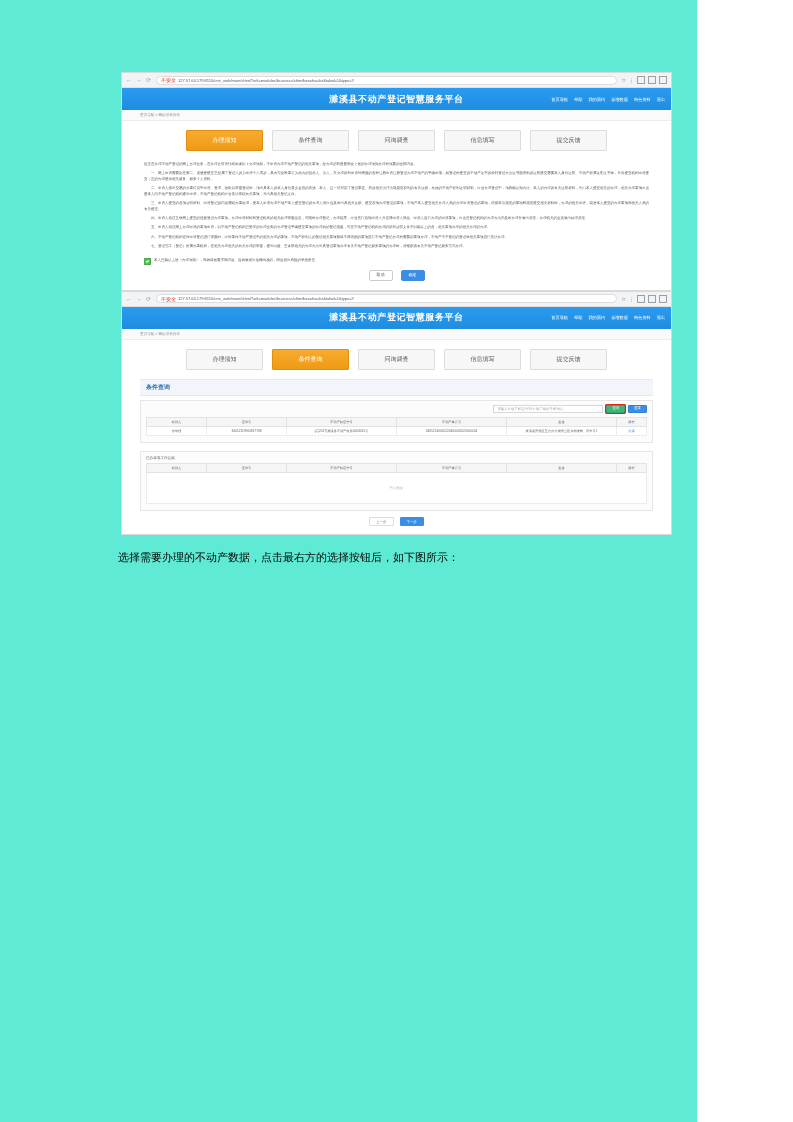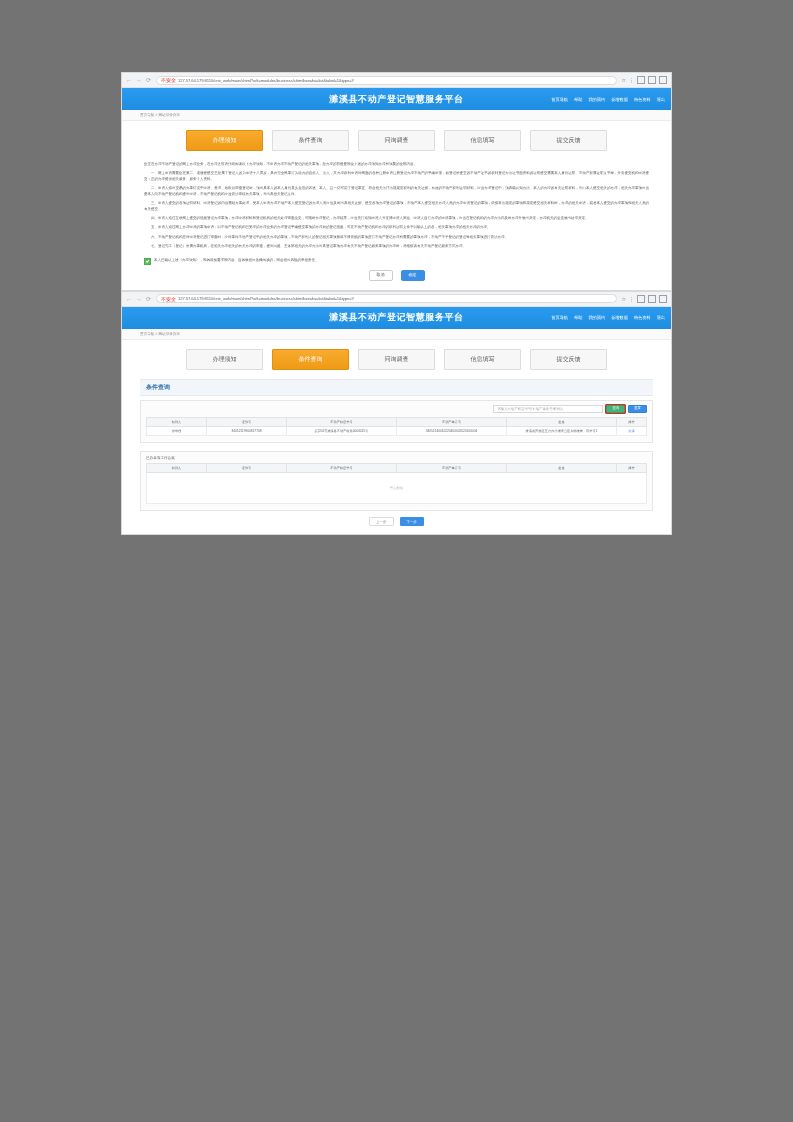--- a/index.html
+++ b/index.html
@@ -8,23 +8,23 @@
     background: #ffffff;
   }
   body {
     width: 793px;
     height: 1122px;
     font-family: "Liberation Sans", sans-serif;
     position: relative;
     overflow: hidden;
   }
   .page {
-    width: 793px;
+    width: 697px;
     height: 1122px;
-    background: #737373;
+    background: #5eead4;
     position: relative;
     box-sizing: border-box;
     padding: 12px;
   }
   .doc-body {
     position: absolute;
     left: 96px;
     top: 72px;
     width: 600px;
   }
@@ -518,15 +518,16 @@
           </tbody>
         </table>
       </div>
 
       <div class="pager">
         <span class="pg">上一步</span>
         <span class="pg blue">下一步</span>
       </div>
     </div>
 
+    <p class="caption">选择需要办理的不动产数据，点击最右方的选择按钮后，如下图所示：</p>
 
   </div>
 </div>
 
 </body></html>

